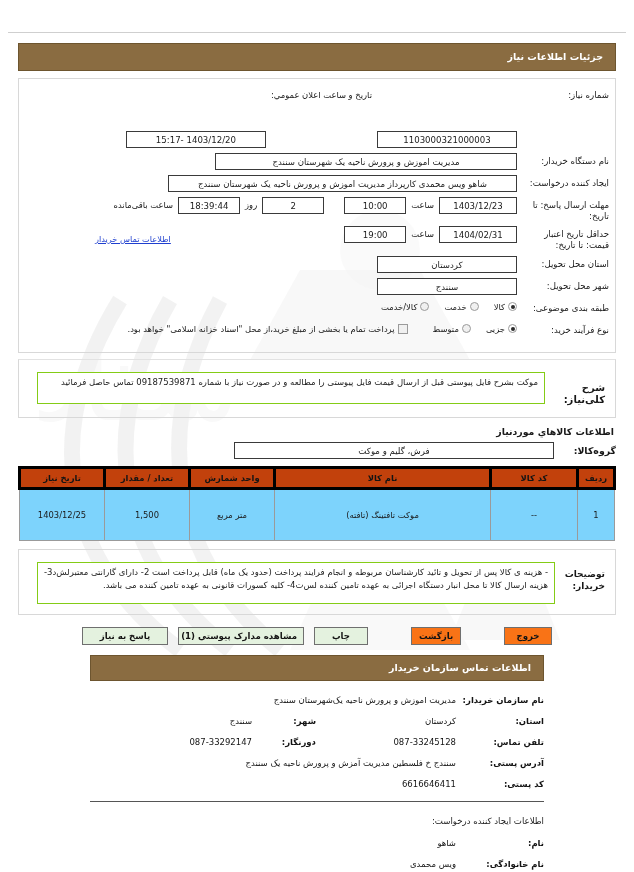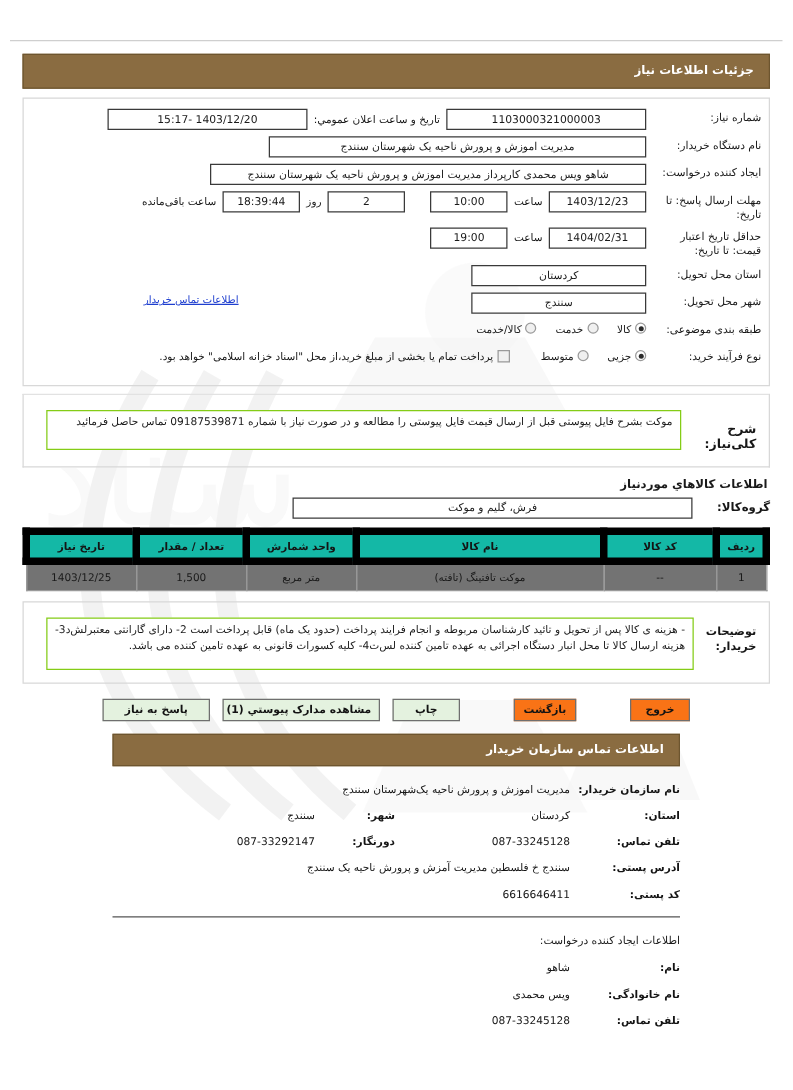--- a/index.html
+++ b/index.html
@@ -99,21 +99,21 @@
     text-align: center;
     box-sizing: border-box;
     padding: 0 4px;
     white-space: nowrap;
     overflow: hidden;
   }
   .fld.num { font-family: "DejaVu Sans", "Liberation Sans", sans-serif; }
 
   .w-sm   { width: 62px; }
   .w-md   { width: 78px; }
-  .w-lg   { width: 160px; }
+  .w-lg   { width: 140px; margin-top: 44px; }
   .w-xl   { width: 302px; }
 
   .inline-lbl {
     font-size: 8.4px;
     padding: 3px 5px 0 5px;
     white-space: nowrap;
     color: #171717;
   }
 
   
@@ -163,32 +163,32 @@
   .group-row .lbl { width: 62px; flex: 0 0 62px; font-weight: bold; font-size: 9.4px; padding-top: 0; }
 
   table.goods {
     margin: 0 18px;
     width: 598px;
     border-collapse: collapse;
     font-size: 8.4px;
     background: #ffffff;
   }
   table.goods th {
-    background: #14b8a6;
-    border: 6px solid #000000;
+    background: #c2410c;
+    border: 3px solid #000000;
     font-weight: bold;
     padding: 4px 2px;
     text-align: center;
     color: #141414;
   }
   table.goods td {
     border: 1px solid #9a9a9a;
-    padding: 5px 3px;
+    padding: 20px 3px;
     text-align: center;
-    background: #737373;
+    background: #7dd3fc;
   }
 
   
   .btn-row {
     display: flex; justify-content: center; align-items: center;
     gap: 10px; margin: 12px 0 10px 0;
   }
   .btn {
     border: 1px solid #6f6f6f;
     font-size: 8.6px;
@@ -214,21 +214,21 @@
   .c-lbl { width: 82px; flex: 0 0 82px; text-align: right; font-weight: bold; color: #141414; }
   .c-val { flex: 0 0 auto; min-width: 120px; text-align: right; color: #141414; padding-right: 6px; }
   .c-lbl2 { width: 58px; flex: 0 0 58px; text-align: right; font-weight: bold; color: #141414; }
   .c-val2 { flex: 0 0 auto; text-align: right; color: #141414; padding-right: 6px; }
   .c-spacer { flex: 1 1 auto; }
 
   .hr-line { border-top: 1px solid #555555; margin: 12px 0 14px 0; }
   .sub-title { font-weight: normal; font-size: 8.6px; margin-bottom: 12px; text-align: right; }
 
   a.link { color: #1f3fcf; text-decoration: underline; font-size: 8.2px; }
-  .overlap-link { position: absolute; left: 96px; top: 155px; z-index: 5; white-space: nowrap; }
+  .overlap-link { position: absolute; left: 76px; top: 155px; z-index: 5; white-space: nowrap; }
   .rel { position: relative; }
 </style>
 </head>
 <body>
 
 <svg class="watermark" viewBox="0 0 634 872" xmlns="http://www.w3.org/2000/svg">
   <g fill="none" stroke="#d6d6d6" stroke-width="16">
     <path d="M120 300 C 40 430, 60 560, 180 650"></path>
     <path d="M170 300 C 95 430, 115 560, 230 650"></path>
     <path d="M220 300 C 150 430, 170 560, 280 650"></path>

